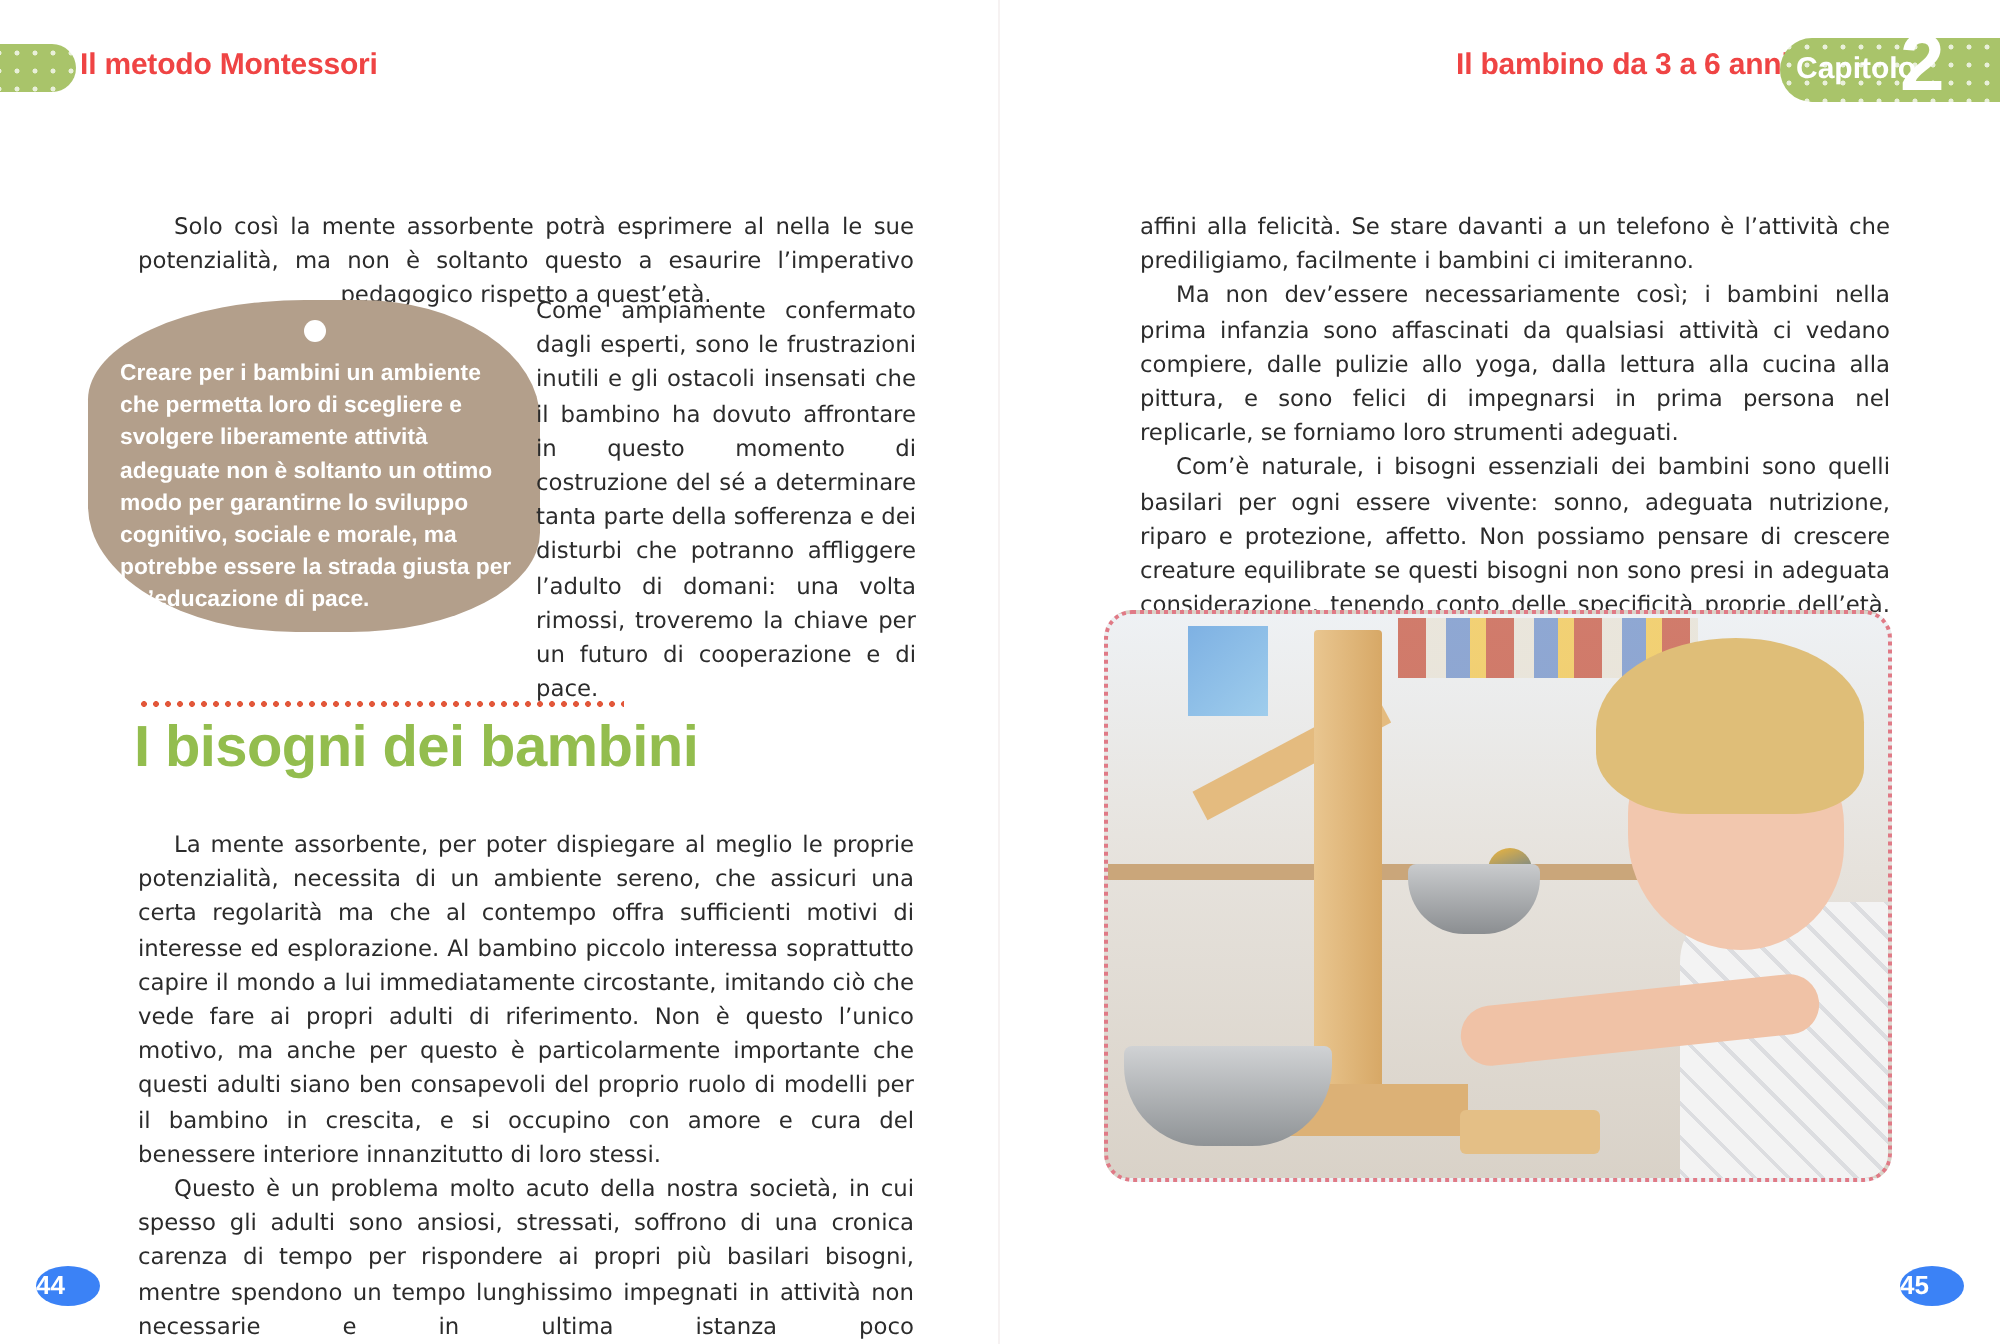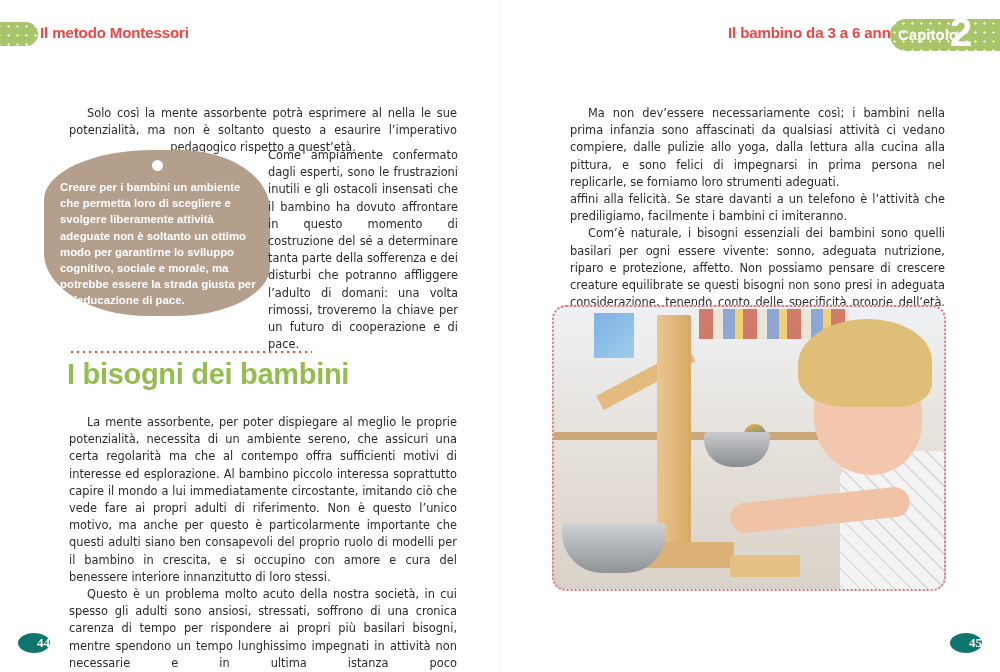--- a/index.html
+++ b/index.html
@@ -50,21 +50,21 @@
   .ph-bowl1{position:absolute;left:8px;top:216px;width:104px;height:50px;border-radius:4px 4px 40px 40px;background:linear-gradient(180deg,#d0d2d4,#8f9396);}
   .ph-bowl2{position:absolute;left:150px;top:125px;width:66px;height:35px;border-radius:4px 4px 28px 28px;background:linear-gradient(180deg,#c9cbcd,#8b8e91);}
   .ph-globe{position:absolute;left:190px;top:117px;width:22px;height:22px;border-radius:50%;background:linear-gradient(160deg,#f0b63a,#2c6cbc);}
   .ph-child{position:absolute;left:236px;top:6px;width:160px;height:280px;}
   .ph-hair{position:absolute;left:8px;top:6px;width:134px;height:88px;border-radius:60% 55% 30% 40%;background:#dfbe78;}
   .ph-face{position:absolute;left:24px;top:52px;width:108px;height:110px;border-radius:40% 45% 50% 55%;background:#f2c7ae;}
   .ph-shirt{position:absolute;left:50px;top:138px;width:120px;height:150px;border-radius:30px 0 0 0;background:repeating-linear-gradient(45deg,#f3f3f3 0 10px,#dcdde0 10px 12px);}
   .ph-arm2{position:absolute;left:-60px;top:182px;width:180px;height:30px;border-radius:15px;background:#f0c2a6;transform:rotate(-6deg);}
   .ph-block{position:absolute;left:176px;top:248px;width:70px;height:22px;background:#e4bf86;border-radius:3px;}
 
-  .pagenum{position:absolute;top:633px;width:32px;height:20px;border-radius:50%;background:#0f766e;color:#fff;font-weight:bold;font-size:13px;line-height:20px;text-align:right;font-family:Liberation Serif, serif;}
+  .pagenum{position:absolute;top:633px;width:32px;height:20px;border-radius:50%;background:#3b82f6;color:#fff;font-weight:bold;font-size:13px;line-height:20px;text-align:left;font-family:Liberation Sans, sans-serif;}
   .pagenum.l{left:18px;}
   .pagenum.r{left:950px;}
 </style>
 </head>
 <body>
 
 <div class="page left">
   <div class="pill left-pill"></div>
   <div class="running left-run">Il metodo Montessori</div>
 
@@ -94,22 +94,22 @@
 <div class="gutter"></div>
 
 <div class="page right">
   <div class="running right-run">Il bambino da 3 a 6 anni</div>
   <div class="pill right-pill"></div>
   <div class="cap-label">Capitolo</div>
   <div class="cap-num">2</div>
 </div>
 
 <div class="rpara">
+  <p class="body-text">affini alla felicità. Se stare davanti a un telefono è l’attività che prediligiamo, facilmente i bambini ci imiteranno.</p>
   <p class="body-text indent">Ma non dev’essere necessariamente così; i bambini nella prima infanzia sono affascinati da qualsiasi attività ci vedano compiere, dalle pulizie allo yoga, dalla lettura alla cucina alla pittura, e sono felici di impegnarsi in prima persona nel replicarle, se forniamo loro strumenti adeguati.</p>
-  <p class="body-text">affini alla felicità. Se stare davanti a un telefono è l’attività che prediligiamo, facilmente i bambini ci imiteranno.</p>
   <p class="body-text indent" style="text-align-last:justify;">Com’è naturale, i bisogni essenziali dei bambini sono quelli basilari per ogni essere vivente: sonno, adeguata nutrizione, riparo e protezione, affetto. Non possiamo pensare di crescere creature equilibrate se questi bisogni non sono presi in adeguata considerazione, tenendo conto delle specificità proprie dell’età. Alcune delle necessità infantili, derivanti da imperativi biologici, sono comuni in realtà agli esseri umani nel loro complesso, sebbene</p>
 </div>
 
 <div class="photo" title="Bambino biondo che usa una bilancia di legno Montessori con piatti in metallo">
   <div class="ph-map"></div>
   <div class="ph-flags"></div>
   <div class="ph-shelf"></div>
   <div class="ph-globe"></div>
   <div class="ph-arm"></div>
   <div class="ph-post"></div>

